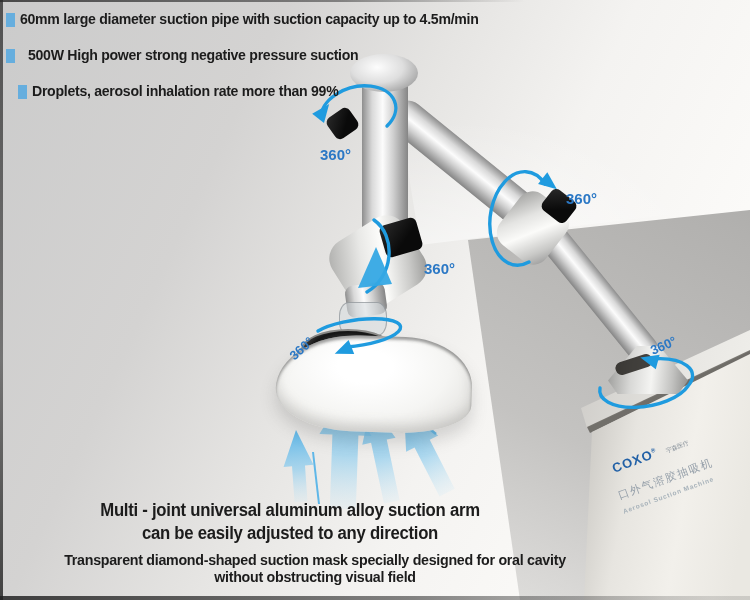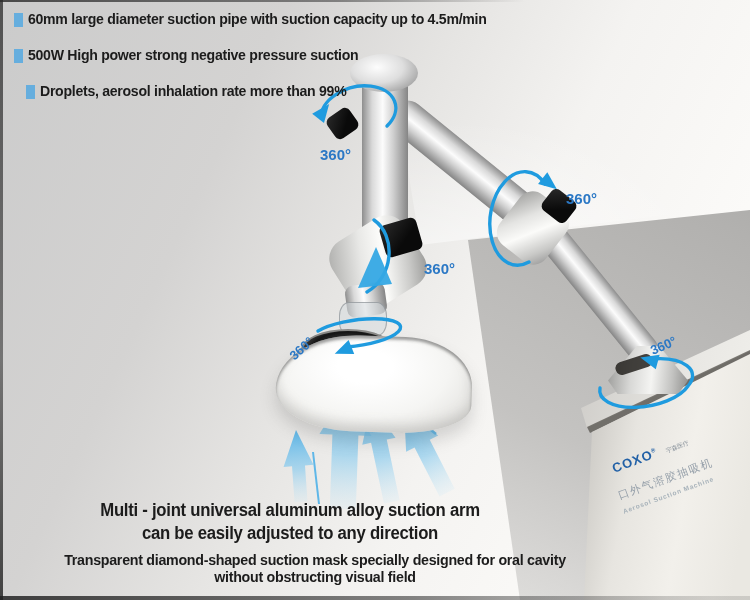--- a/index.html
+++ b/index.html
@@ -77,22 +77,22 @@
   
   .r-label{z-index:13;color:var(--accent-blue,#2b78c5);font-weight:bold;font-size:15px;white-space:nowrap;}
   .rl-1{left:320px;top:146px;}
   .rl-2{left:424px;top:260px;}
   .rl-3{left:566px;top:190px;}
   .rl-4{left:288px;top:341px;transform:rotate(-42deg);font-size:13px;}
   .rl-5{left:650px;top:338px;transform:rotate(-24deg);font-size:13px;}
 
   
   .features{left:6px;top:10px;z-index:13;}
-  .feature-row{position:absolute;left:8px;white-space:nowrap;display:flex;align-items:flex-end;}
-  .fr-0{top:0;} .fr-1{top:36px;} .fr-2{top:72px;padding-left:12px;}
+  .feature-row{position:absolute;left:0;white-space:nowrap;display:flex;align-items:flex-end;}
+  .fr-0{top:0;} .fr-1{top:36px;gap:8px;} .fr-2{top:72px;padding-left:12px;}
   .bullet-sq{width:9px;height:14px;background:var(--bullet-blue,#66aede);margin:1px 5px 0 0;flex:none;}
   .feature-text{font-size:15px;font-weight:bold;color:var(--text-dark,#1c1c1c);letter-spacing:-.3px;
     transform:scaleX(.94);transform-origin:0 0;}
 
   
   .caption-arm{left:-10px;top:499px;width:600px;z-index:13;text-align:center;
     font-size:18px;font-weight:bold;color:var(--text-dark,#1c1c1c);line-height:23px;letter-spacing:-.3px;
     transform:scaleX(.93);transform-origin:50% 0;}
   .caption-mask{left:15px;top:551px;width:600px;z-index:13;text-align:center;
     font-size:15px;font-weight:bold;color:var(--text-dark,#1c1c1c);line-height:17px;letter-spacing:-.3px;

